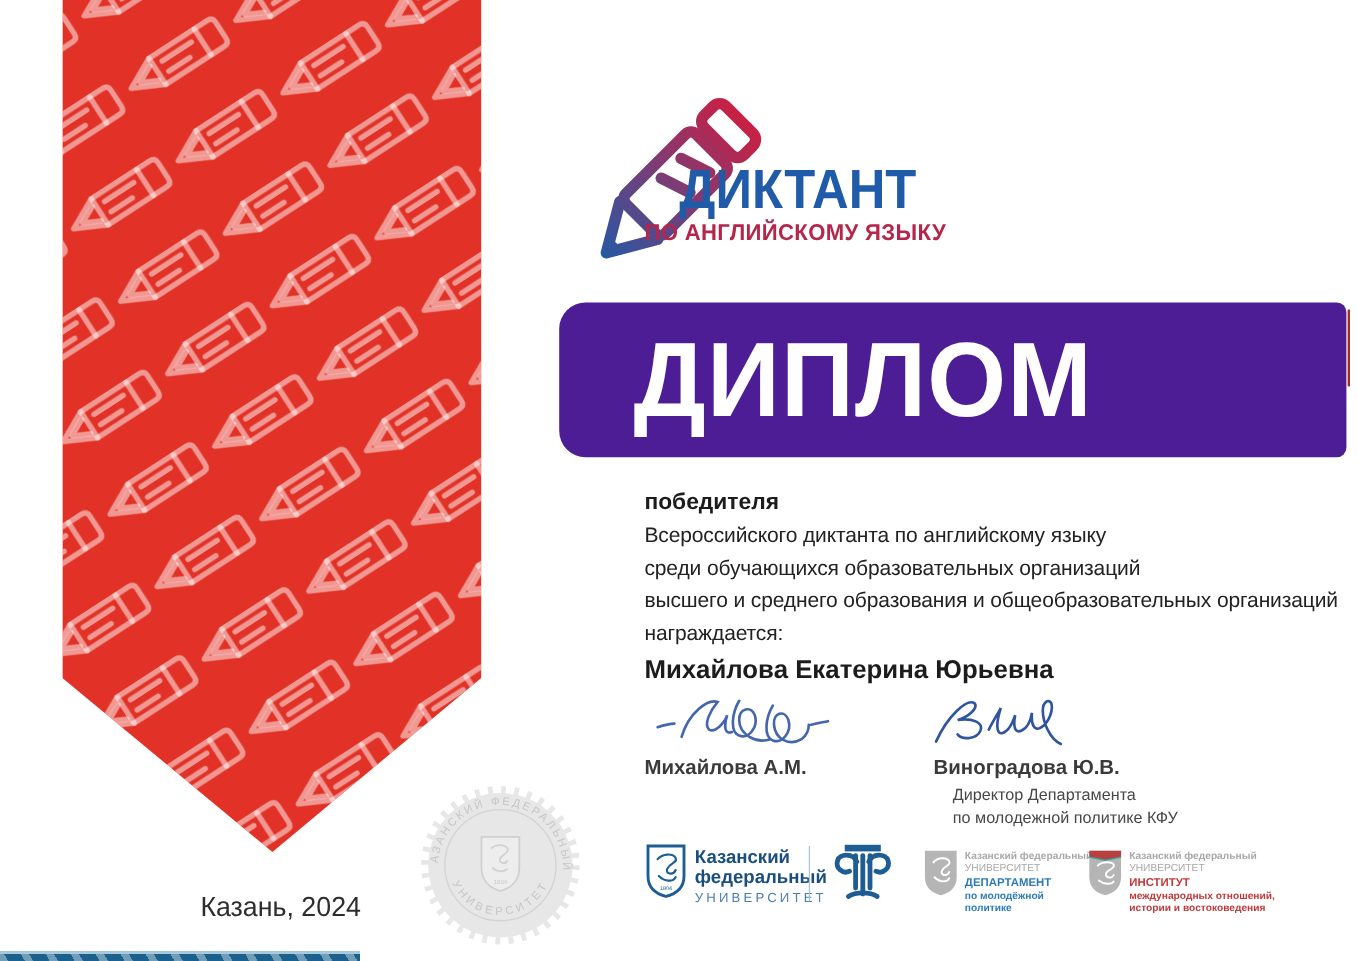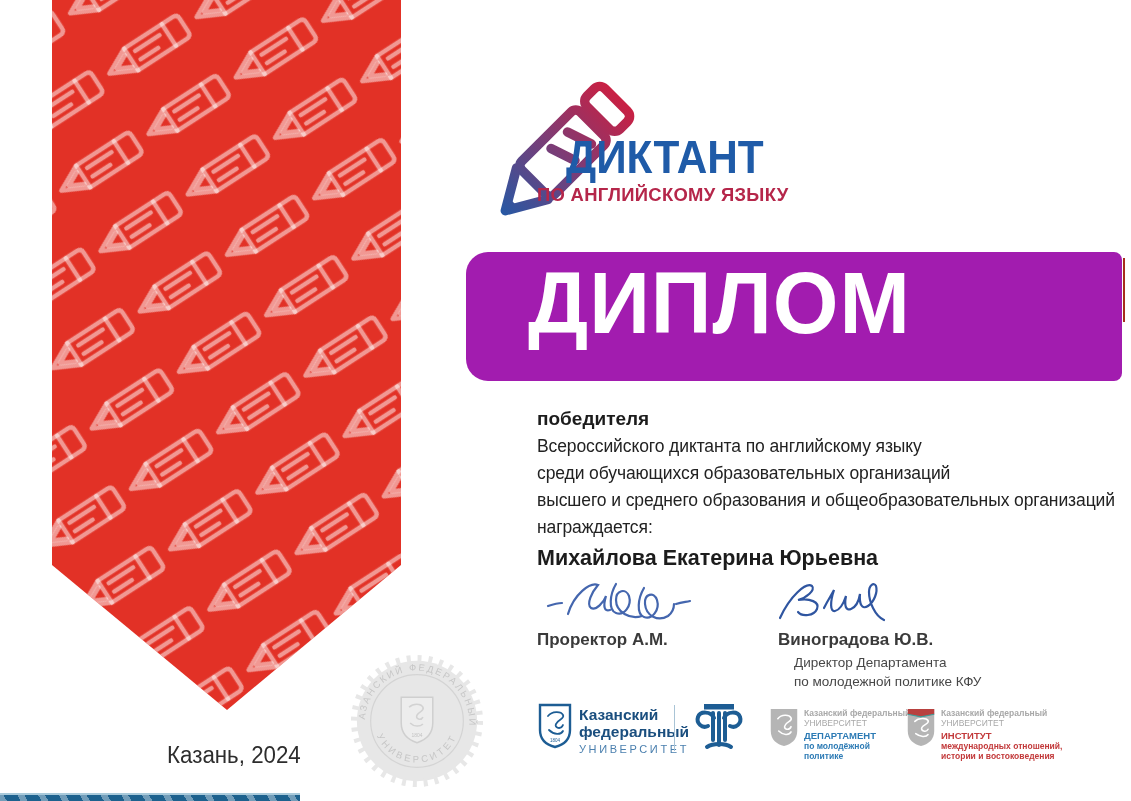--- a/index.html
+++ b/index.html
@@ -12,22 +12,22 @@
   .dictant-title{
     font-size:46px;font-weight:bold;color:#1f5ba8;letter-spacing:0px;
     transform:scaleX(.92);transform-origin:left top;white-space:nowrap;
   }
   .dictant-sub{
     font-size:19px;font-weight:bold;color:#b5264a;white-space:nowrap;
     transform:scaleX(.97);transform-origin:left top;letter-spacing:.3px;
   }
   
   .diploma-band{
-    left:466px;top:252px;width:656px;height:129px;background:#a21caf;
-    border-radius:22px 8px 8px 22px;display:flex;align-items:flex-start;
+    left:466px;top:252px;width:656px;height:129px;background:#4c1d95;
+    border-radius:22px 8px 8px 22px;display:flex;align-items:center;
   }
   .diploma-band .word{
     margin-left:62px;color:#ffffff;font-weight:bold;font-size:88px;
     letter-spacing:1px;transform:scaleX(.96);transform-origin:left center;white-space:nowrap;
   }
   .band-fold{left:1123px;top:258px;width:8px;height:64px;background:#a62c1d;}
   
   .intro{font-size:19px;font-weight:bold;color:#1c1c1c;white-space:nowrap;}
   .bodyline{font-size:17.5px;color:#222;white-space:nowrap;letter-spacing:-.1px;}
   .recipient{font-size:21.5px;font-weight:bold;color:#1c1c1c;white-space:nowrap;}
@@ -118,21 +118,21 @@
       <path d="M130,28 C136,26 140,26 144,25"></path>
     </g>
   </svg>
   <svg class="abs" style="left:772px;top:578px;" width="130" height="50" viewBox="0 0 130 50">
     <g fill="none" stroke="#2f55a0" stroke-width="2.2" stroke-linecap="round">
       <path d="M8,40 C18,18 34,4 40,8 C44,12 34,20 26,22 C38,20 48,24 45,31 C42,38 30,39 26,34"></path>
       <path d="M52,30 C56,22 60,16 62,12 C58,24 58,34 63,33 C68,32 72,24 74,18 C72,28 74,33 79,31 C84,29 87,22 88,16 C87,26 90,32 96,28 C102,24 106,14 104,8 C102,4 97,7 97,14 C97,24 103,38 112,42"></path>
     </g>
   </svg>
 
-  <div class="abs sig-name" style="left:537px;top:630px;">Проректор А.М.</div>
+  <div class="abs sig-name" style="left:537px;top:630px;">Михайлова А.М.</div>
   <div class="abs sig-name" style="left:778px;top:630px;">Виноградова Ю.В.</div>
   <div class="abs sig-role" style="left:794px;top:654px;">
     <div>Директор Департамента</div>
     <div>по молодежной политике КФУ</div>
   </div>
 
   <svg class="abs" style="left:348px;top:652px;" width="138" height="138" viewBox="0 0 140 140">
     <defs>
       <path id="sealTop" d="M17,72 A53,53 0 1 1 123,72" fill="none"></path>
       <path id="sealBottom" d="M26,68 A44,44 0 0 0 114,68" fill="none"></path>

